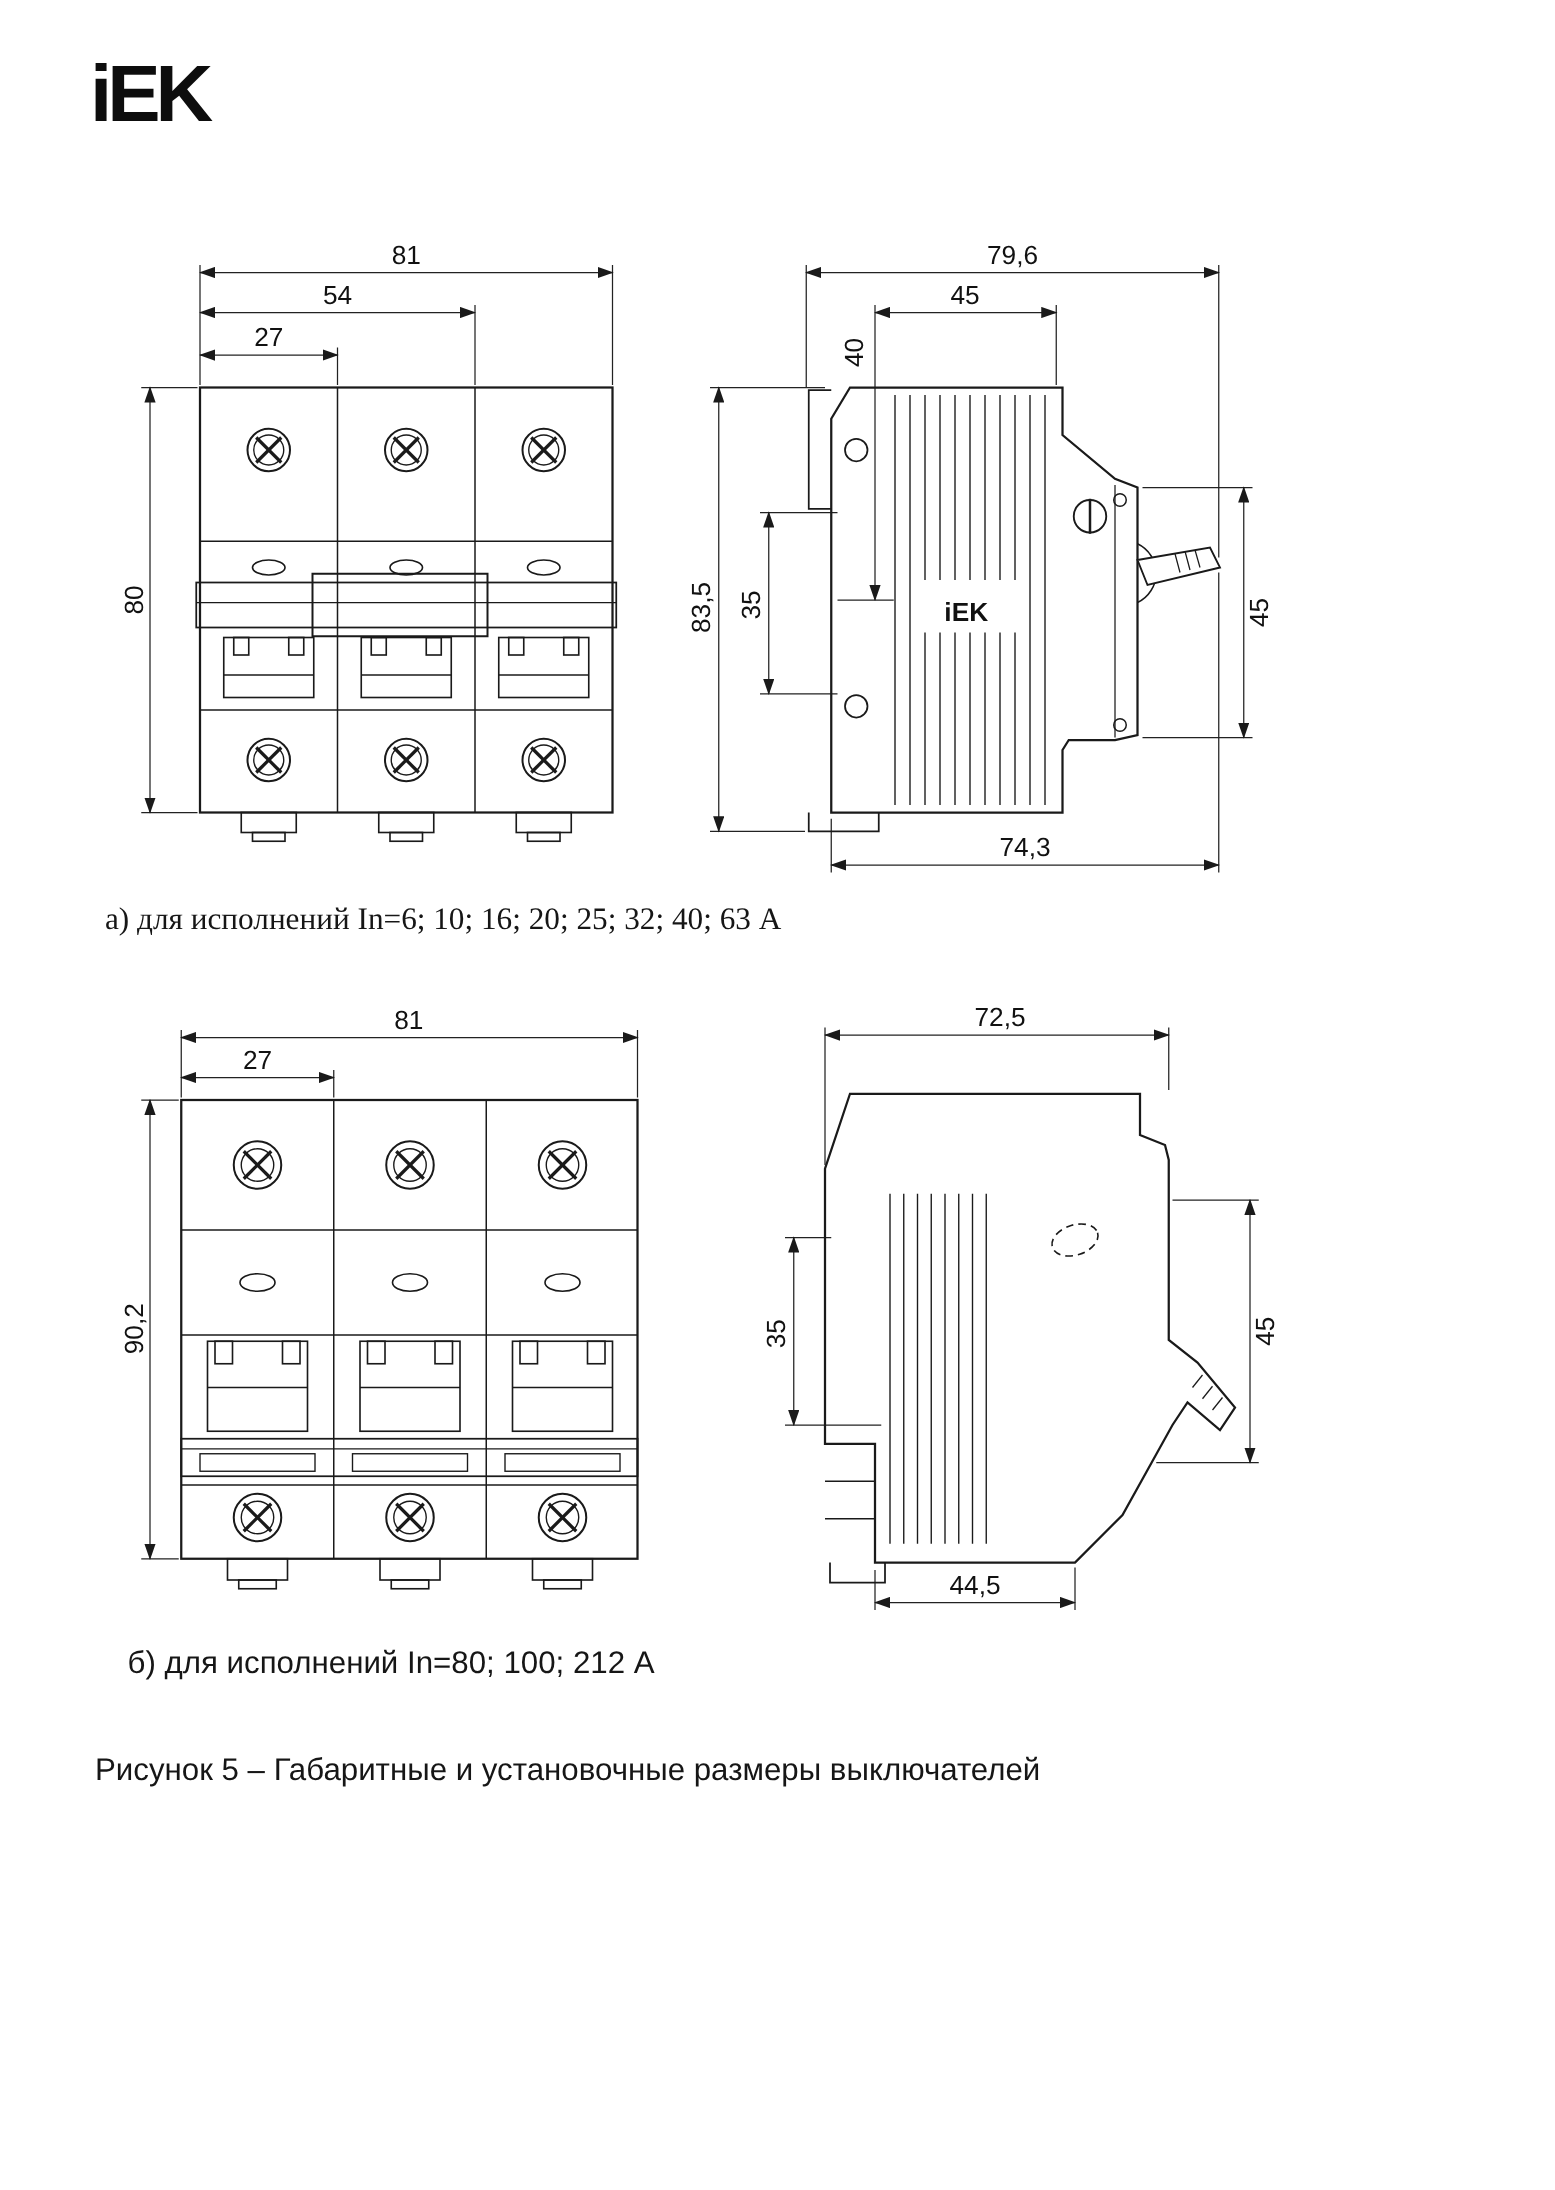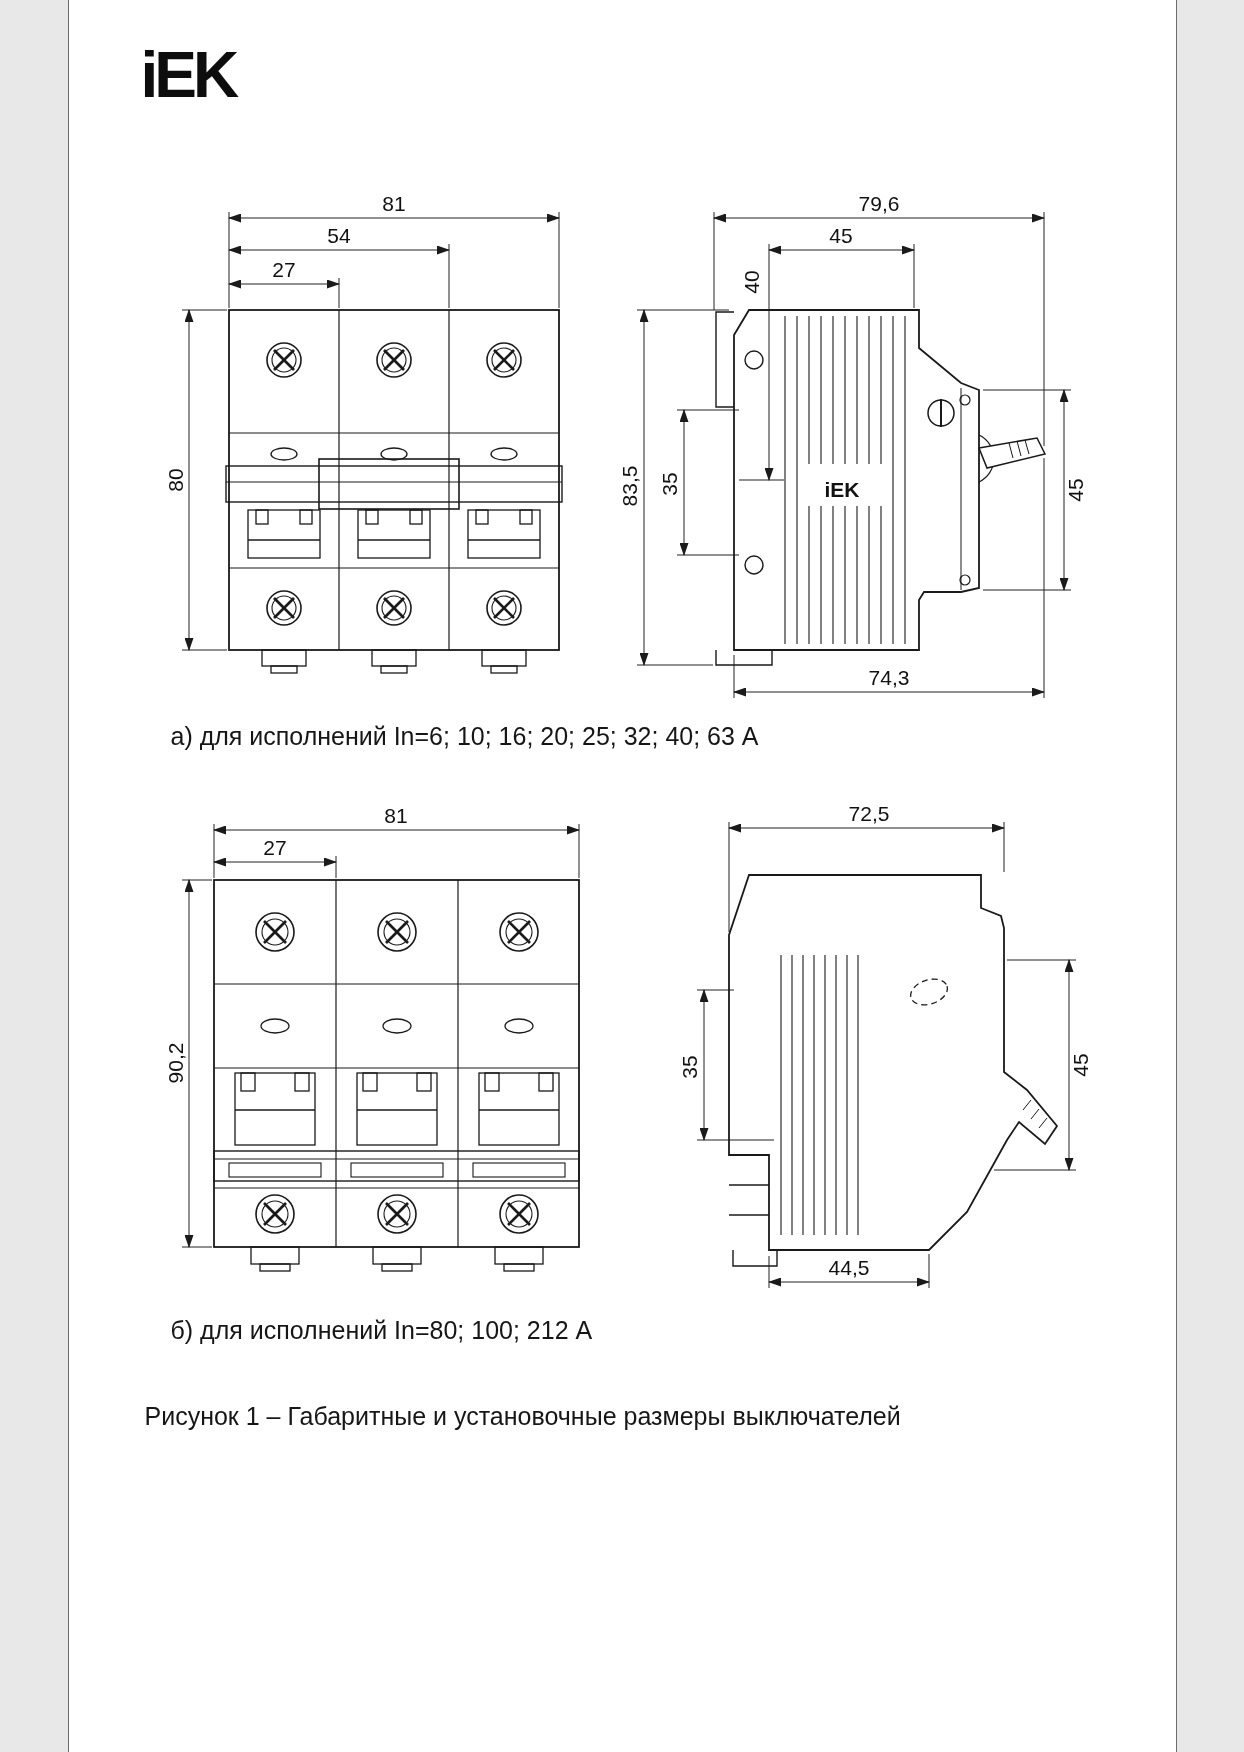--- a/index.html
+++ b/index.html
@@ -1,36 +1,36 @@
 <!DOCTYPE html>
 <html><head>
 <meta charset="utf-8">
 <style>
   html,body{margin:0;padding:0;background:#e8e8e8;}
   .page{
     position:relative;
-    width:1107px;height:1752px;
+    width:1244px;height:1752px;
     background:#ffffff;
     outline:1px solid #6a6a6a;
     margin:0 auto;
     font-family:"Liberation Sans", sans-serif;
     color:#111;
     overflow:hidden;
   }
   .logo{
     position:absolute;left:72px;top:38px;
     font-size:64px;font-weight:bold;letter-spacing:-4px;
     color:#0d0d0d;
   }
   .caption{
     position:absolute;
     font-size:25px;color:#161616;
     white-space:nowrap;
   }
-  .caption-a{left:102px;top:722px;}
+  .caption-a{left:84px;top:722px;font-family:Liberation Serif, serif;}
   .caption-b{left:102px;top:1316px;}
   .figure-title{left:76px;top:1402px;}
   svg{position:absolute;overflow:visible;}
   svg text{
     font-family:"Liberation Sans", sans-serif;
     font-size:21px;fill:#111;
   }
   .svg-a-front{left:100px;top:200px;}
   .svg-a-side{left:540px;top:200px;}
   .svg-b-front{left:100px;top:810px;}
@@ -333,15 +333,15 @@
       <g stroke-width="1">
         <line x1="402" y1="290" x2="394" y2="300"></line>
         <line x1="410" y1="299" x2="402" y2="309"></line>
         <line x1="418" y1="308" x2="410" y2="318"></line>
       </g>
     </g>
   </svg>
 
   <div class="caption caption-b">б) для исполнений In=80; 100; 212 А</div>
 
-  <div class="caption figure-title">Рисунок 1 – Габаритные и установочные размеры выключателей</div>
+  <div class="caption figure-title">Рисунок 5 – Габаритные и установочные размеры выключателей</div>
 
 </div>
 
 </body></html>

